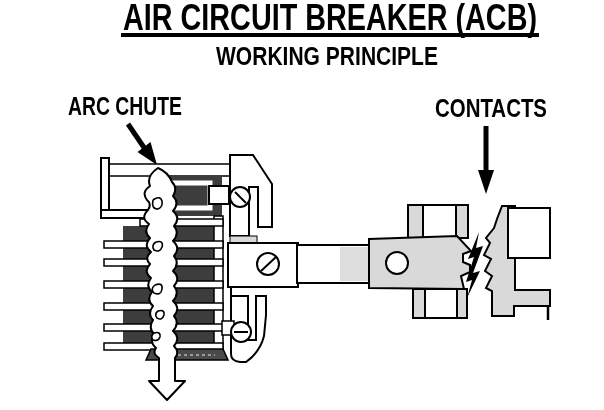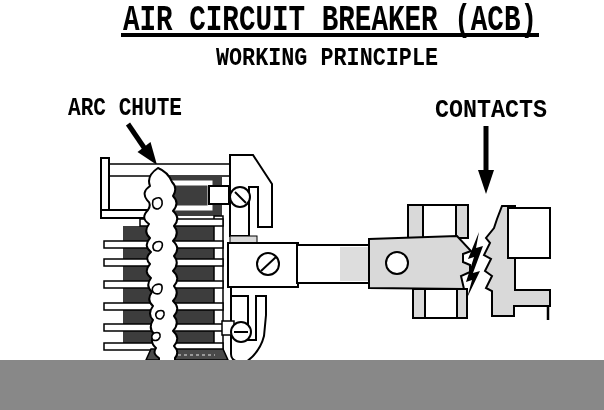--- a/index.html
+++ b/index.html
@@ -1,23 +1,23 @@
 <!DOCTYPE html>
 <html style="--bg: #ffffff; --ink: #000000; --plate-dark: #3d3d3d; --metal-light: #d9d9d9; --stipple: #dddddd; --support-dark: #4a4a4a;"><head>
 <meta charset="utf-8">
 <style>
   :root{
     --bg:#ffffff; --ink:#000000; --plate-dark:#3d3d3d;
     --metal-light:#d9d9d9; --stipple:#dddddd; --support-dark:#4a4a4a;
   }
   html,body{margin:0;padding:0;background:#888;}
   .canvas{
-    width:604px;height:360px;background:var(--bg);
+    width:604px;height:410px;background:var(--bg);
     position:relative;overflow:hidden;margin:0 auto;
-    font-family:Liberation Mono, monospace;
+    font-family:Liberation Sans, sans-serif;
   }
   svg{display:block;}
   .t-title{font-weight:bold;font-size:36px;fill:var(--ink);}
   .t-sub{font-weight:bold;font-size:26px;fill:var(--ink);}
   .t-label{font-weight:bold;font-size:26px;fill:var(--ink);}
   .white-part{fill:#ffffff;stroke:var(--ink);stroke-width:2;}
   .white-thin{fill:#ffffff;stroke:var(--ink);stroke-width:1.5;}
   .gray-part{fill:var(--metal-light);stroke:var(--ink);stroke-width:2;}
   .dark-plate{fill:var(--plate-dark);stroke:none;}
   .ink-fill{fill:var(--ink);stroke:none;}

